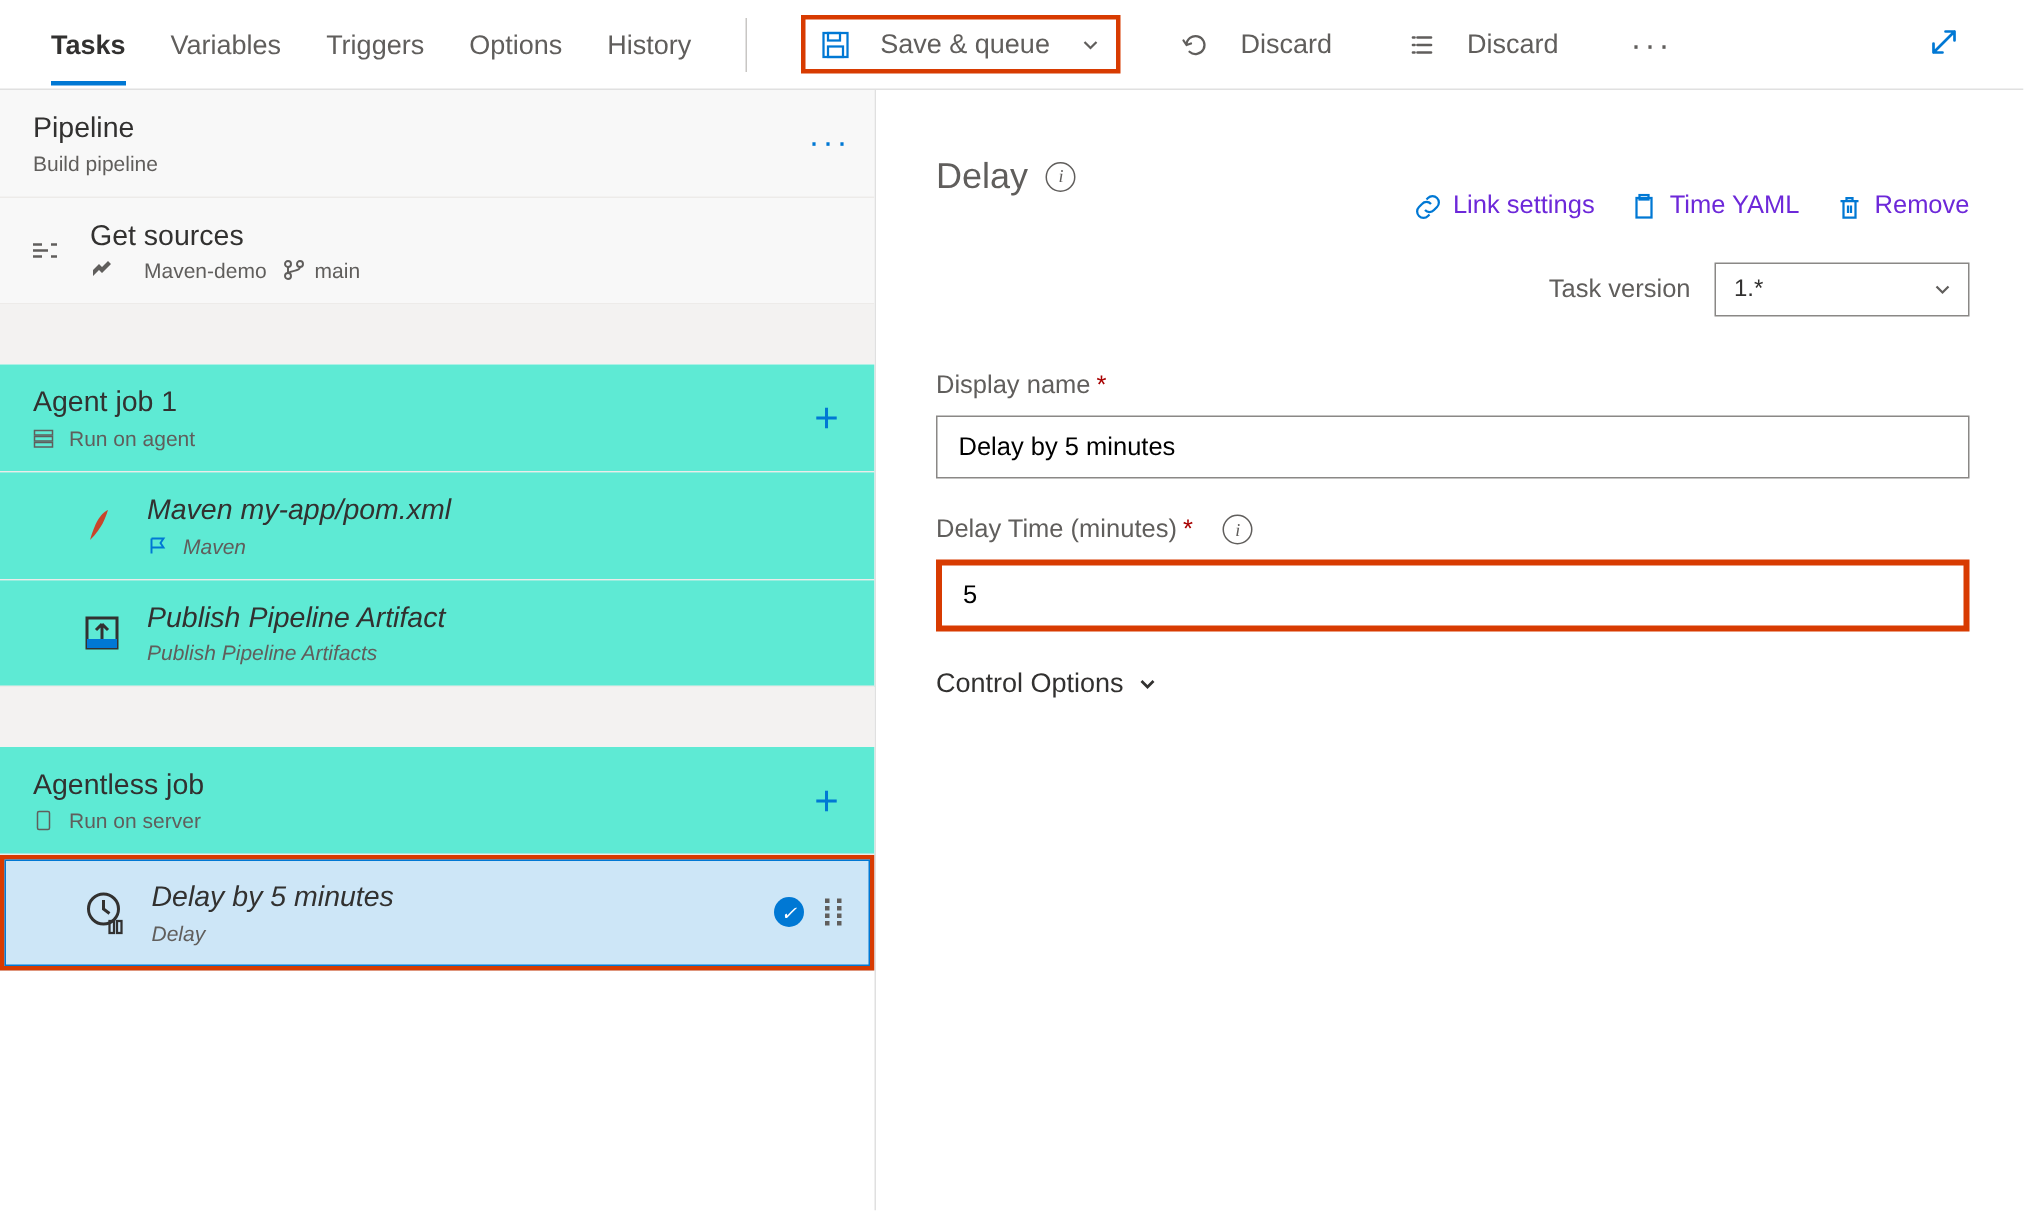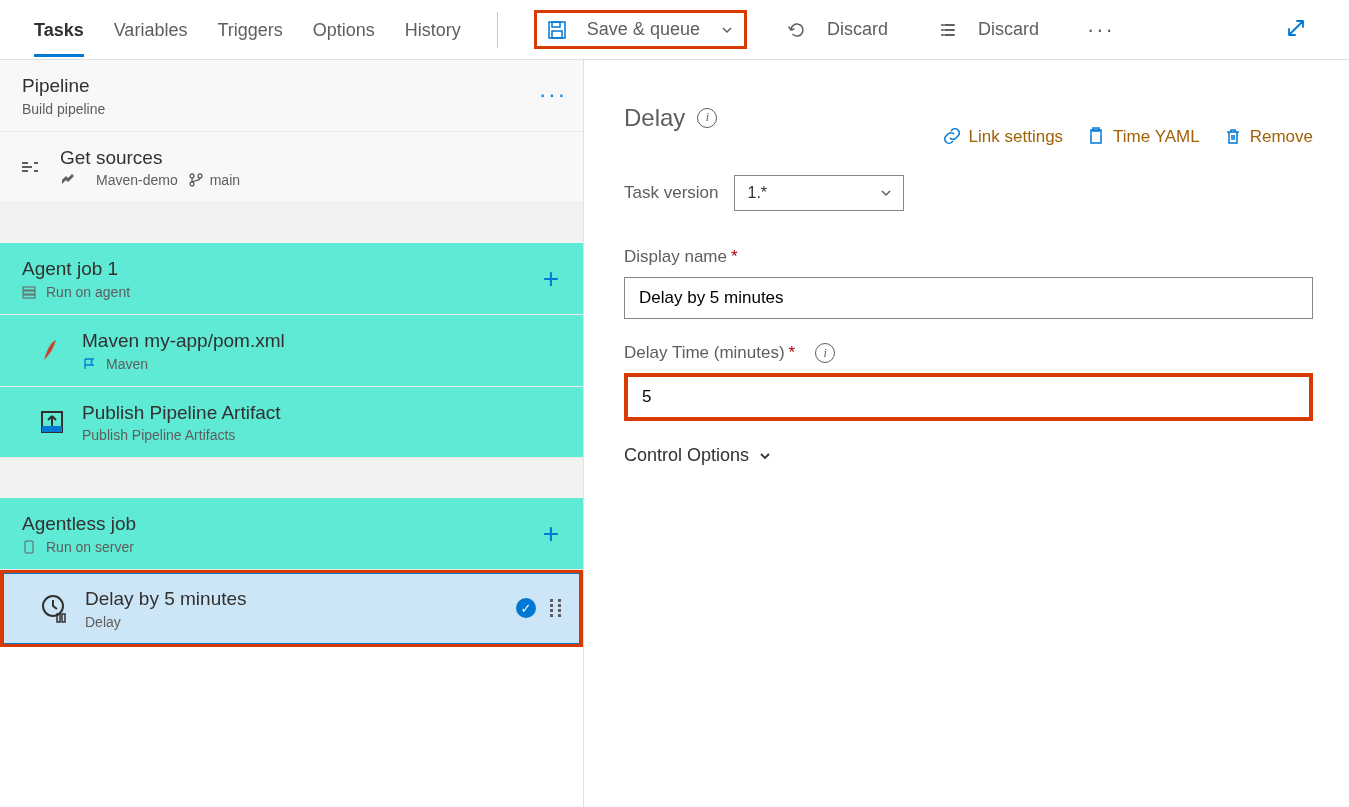--- a/index.html
+++ b/index.html
@@ -117,21 +117,22 @@
   }
   .sb-icon {
     width: 32px;
     height: 32px;
     display: flex;
     align-items: center;
     justify-content: center;
     flex: none;
   }
   .sb-item.indented {
-    padding-left: 36px;
+    padding-left: 52px;
+    font-style: italic;
   }
   .sb-item.selected {
     background: #cde6f7;
     border: 3px solid #d83b01;
     outline: 1px solid #0078d4;
     outline-offset: -4px;
   }
   .add-btn {
     font-size: 28px;
     color: #0078d4;
@@ -199,32 +200,33 @@
     font-style: italic;
     cursor: pointer;
   }
   .panel-actions {
     margin-left: auto;
     display: flex;
     gap: 24px;
   }
   .action-link {
     display: flex;
-    align-items: flex-start;
+    align-items: flex-end;
     gap: 8px;
-    color: #a16207;
+    color: #6d28d9;
     font-size: 17px;
     cursor: pointer;
     margin-top: 39px;
   }
   .field-row {
     display: flex;
     align-items: center;
     gap: 16px;
     margin-bottom: 36px;
+    justify-content: flex-end;
   }
   .field-label {
     font-size: 17px;
     color: #605e5c;
   }
   .req { color: #a80000; margin-left: 4px; }
   .select-box {
     border: 1px solid #8a8886;
     padding: 8px 36px 8px 12px;
     font-size: 16px;

